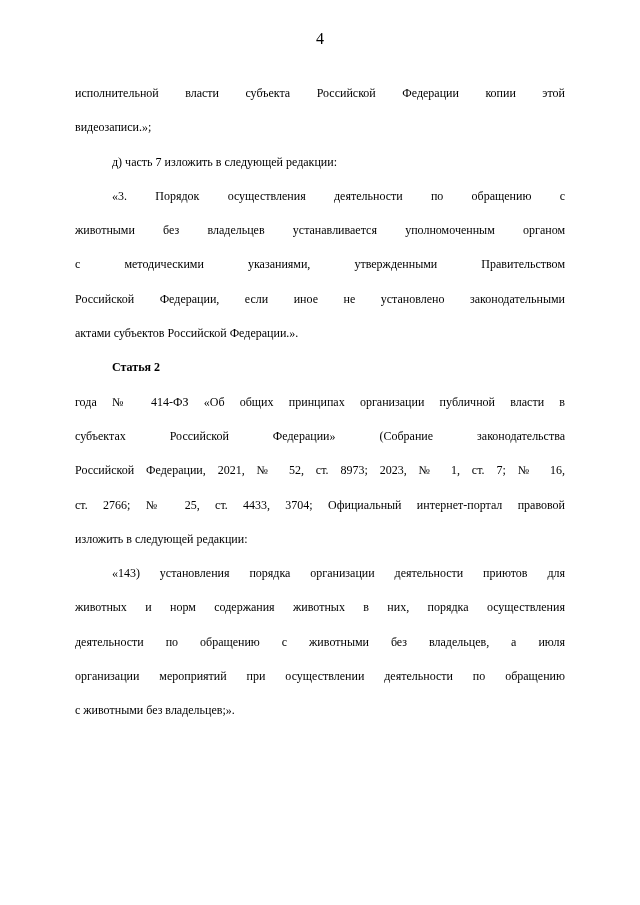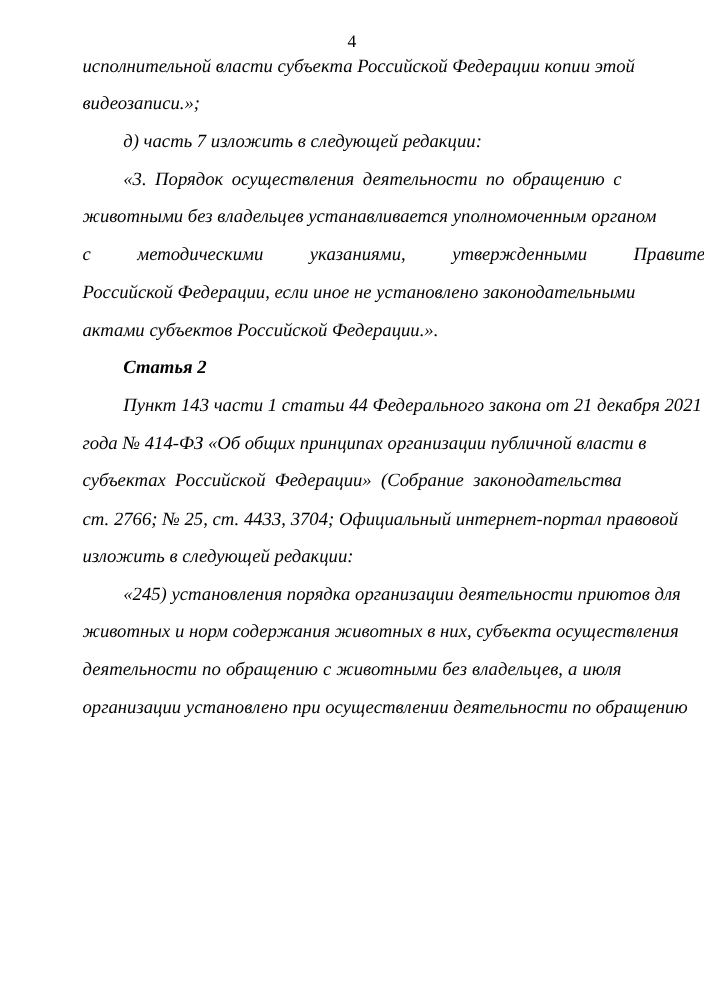--- a/index.html
+++ b/index.html
@@ -19,26 +19,25 @@
       position: absolute;
       top: 29px;
       left: 0;
       width: 640px;
       text-align: center;
       font-size: 16px;
       line-height: 20px;
     }
     .content {
       position: absolute;
-      top: 43px;
+      top: 76px;
       left: 75px;
       width: 490px;
-      font-size: 17px;
+      font-size: 12px;
       line-height: 34.3px;
-      font-style: italic;
     }
     .p {
       margin: 0;
       text-align: justify;
       text-align-last: left;
     }
     .heading {
       margin: 0;
       font-weight: bold;
       text-indent: 37px;
@@ -76,27 +75,28 @@
     <span class="ln first-indent">«3. Порядок осуществления деятельности по обращению с</span>
     <span class="ln">животными без владельцев устанавливается уполномоченным органом</span>
     <span class="ln" style="word-spacing: 38px;">с методическими указаниями, утвержденными Правительством</span>
     <span class="ln">Российской Федерации, если иное не установлено законодательными</span>
     <span class="ln last">актами субъектов Российской Федерации.».</span>
   </div>
 
   <div class="heading">Статья 2</div>
 
   <div class="p">
-    <span class="ln first-indent">Пункт 143 части 1 статьи 44 Федерального закона от 21 декабря 2021</span>
     <span class="ln">года № 414-ФЗ «Об общих принципах организации публичной власти в</span>
     <span class="ln">субъектах Российской Федерации» (Собрание законодательства</span>
+    <span class="ln">Российской Федерации, 2021, № 52, ст. 8973; 2023, № 1, ст. 7; № 16,</span>
     <span class="ln">ст. 2766; № 25, ст. 4433, 3704; Официальный интернет-портал правовой</span>
     <span class="ln last">изложить в следующей редакции:</span>
   </div>
 
   <div class="p">
-    <span class="ln first-indent">«245) установления порядка организации деятельности приютов для</span>
-    <span class="ln">животных и норм содержания животных в них, субъекта осуществления</span>
+    <span class="ln first-indent">«143) установления порядка организации деятельности приютов для</span>
+    <span class="ln">животных и норм содержания животных в них, порядка осуществления</span>
     <span class="ln">деятельности по обращению с животными без владельцев, а июля</span>
-    <span class="ln">организации установлено при осуществлении деятельности по обращению</span>
+    <span class="ln">организации мероприятий при осуществлении деятельности по обращению</span>
+    <span class="ln last">с животными без владельцев;».</span>
   </div>
 
 </div>
 
 </body></html>

